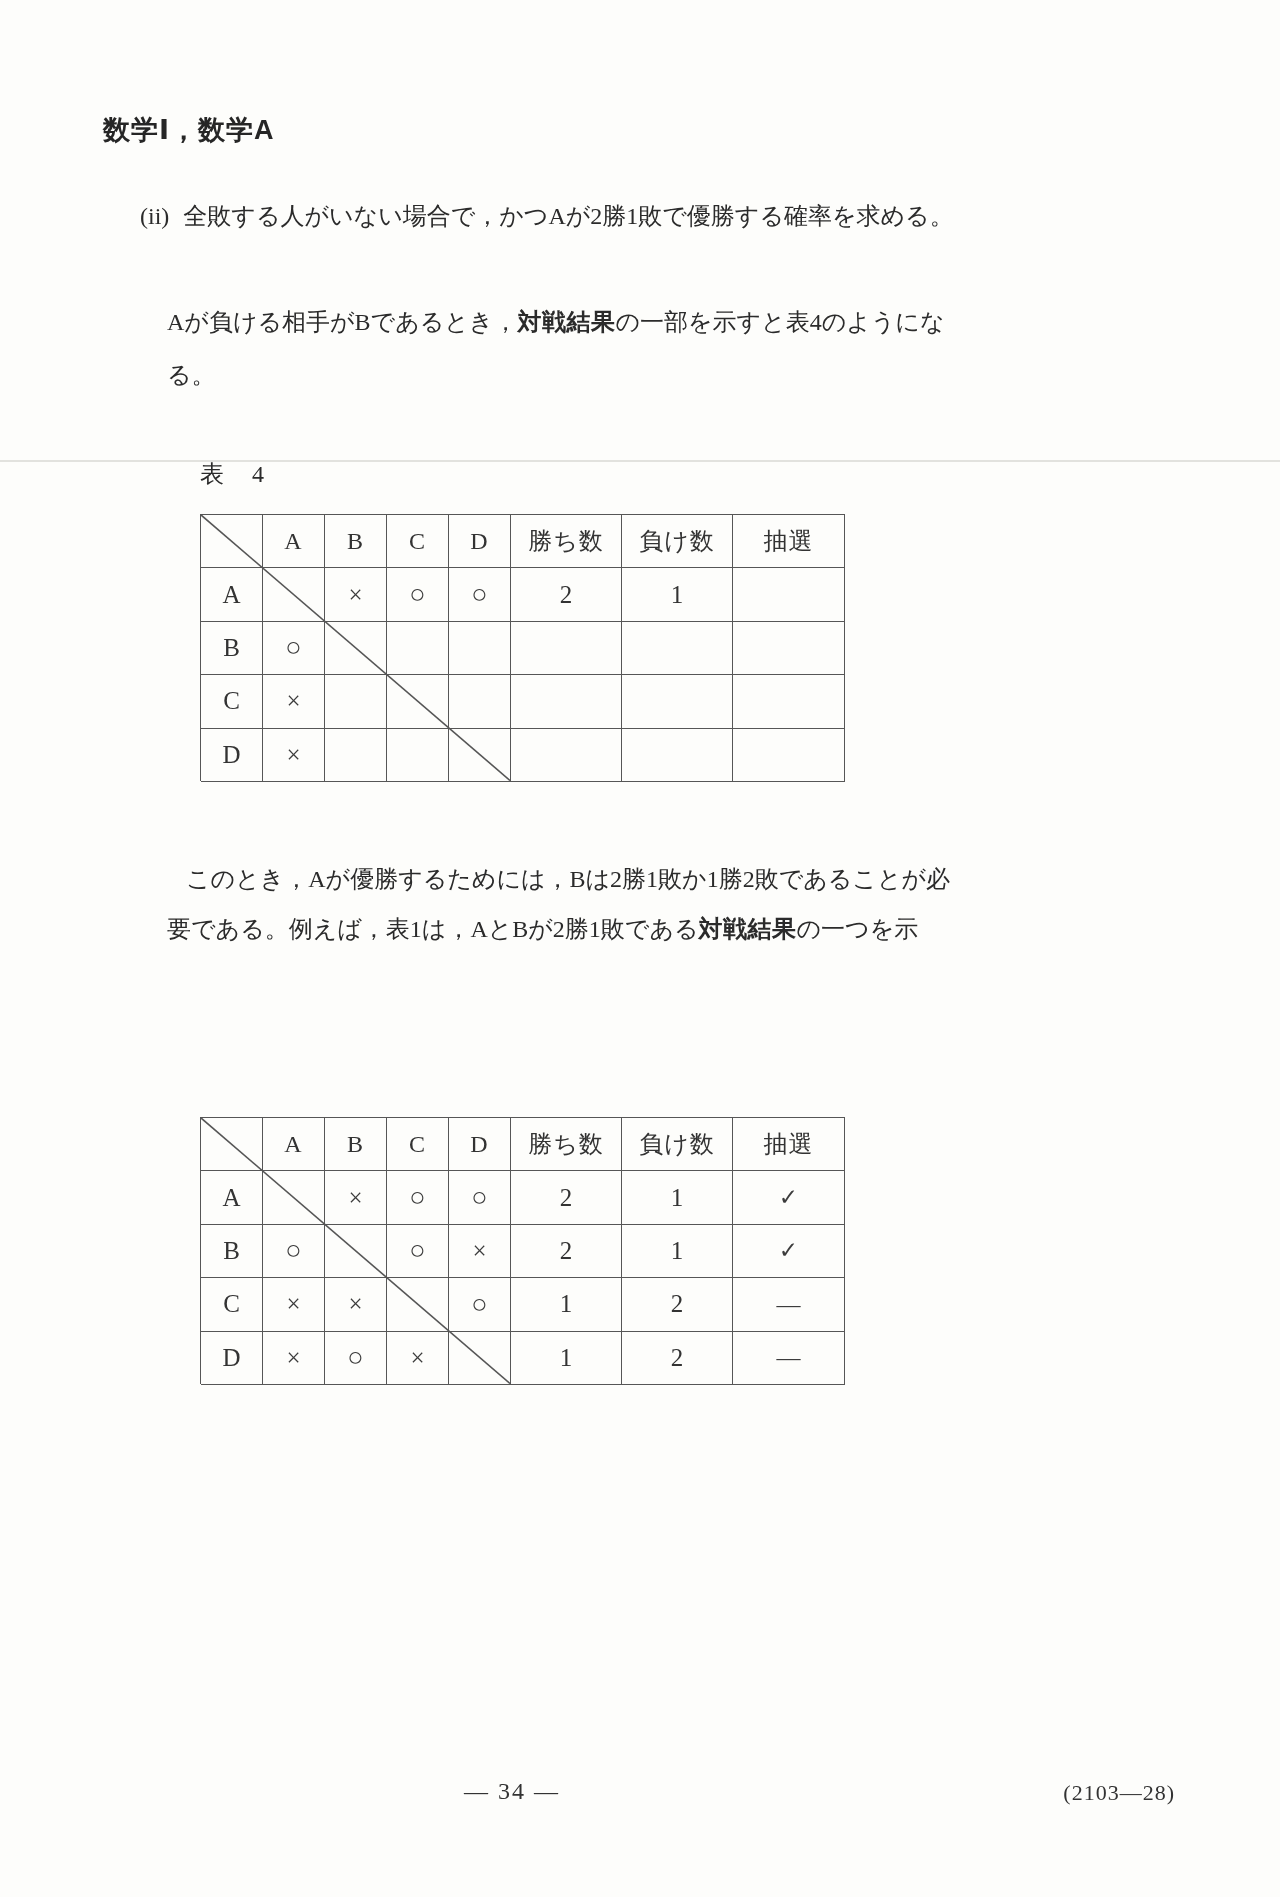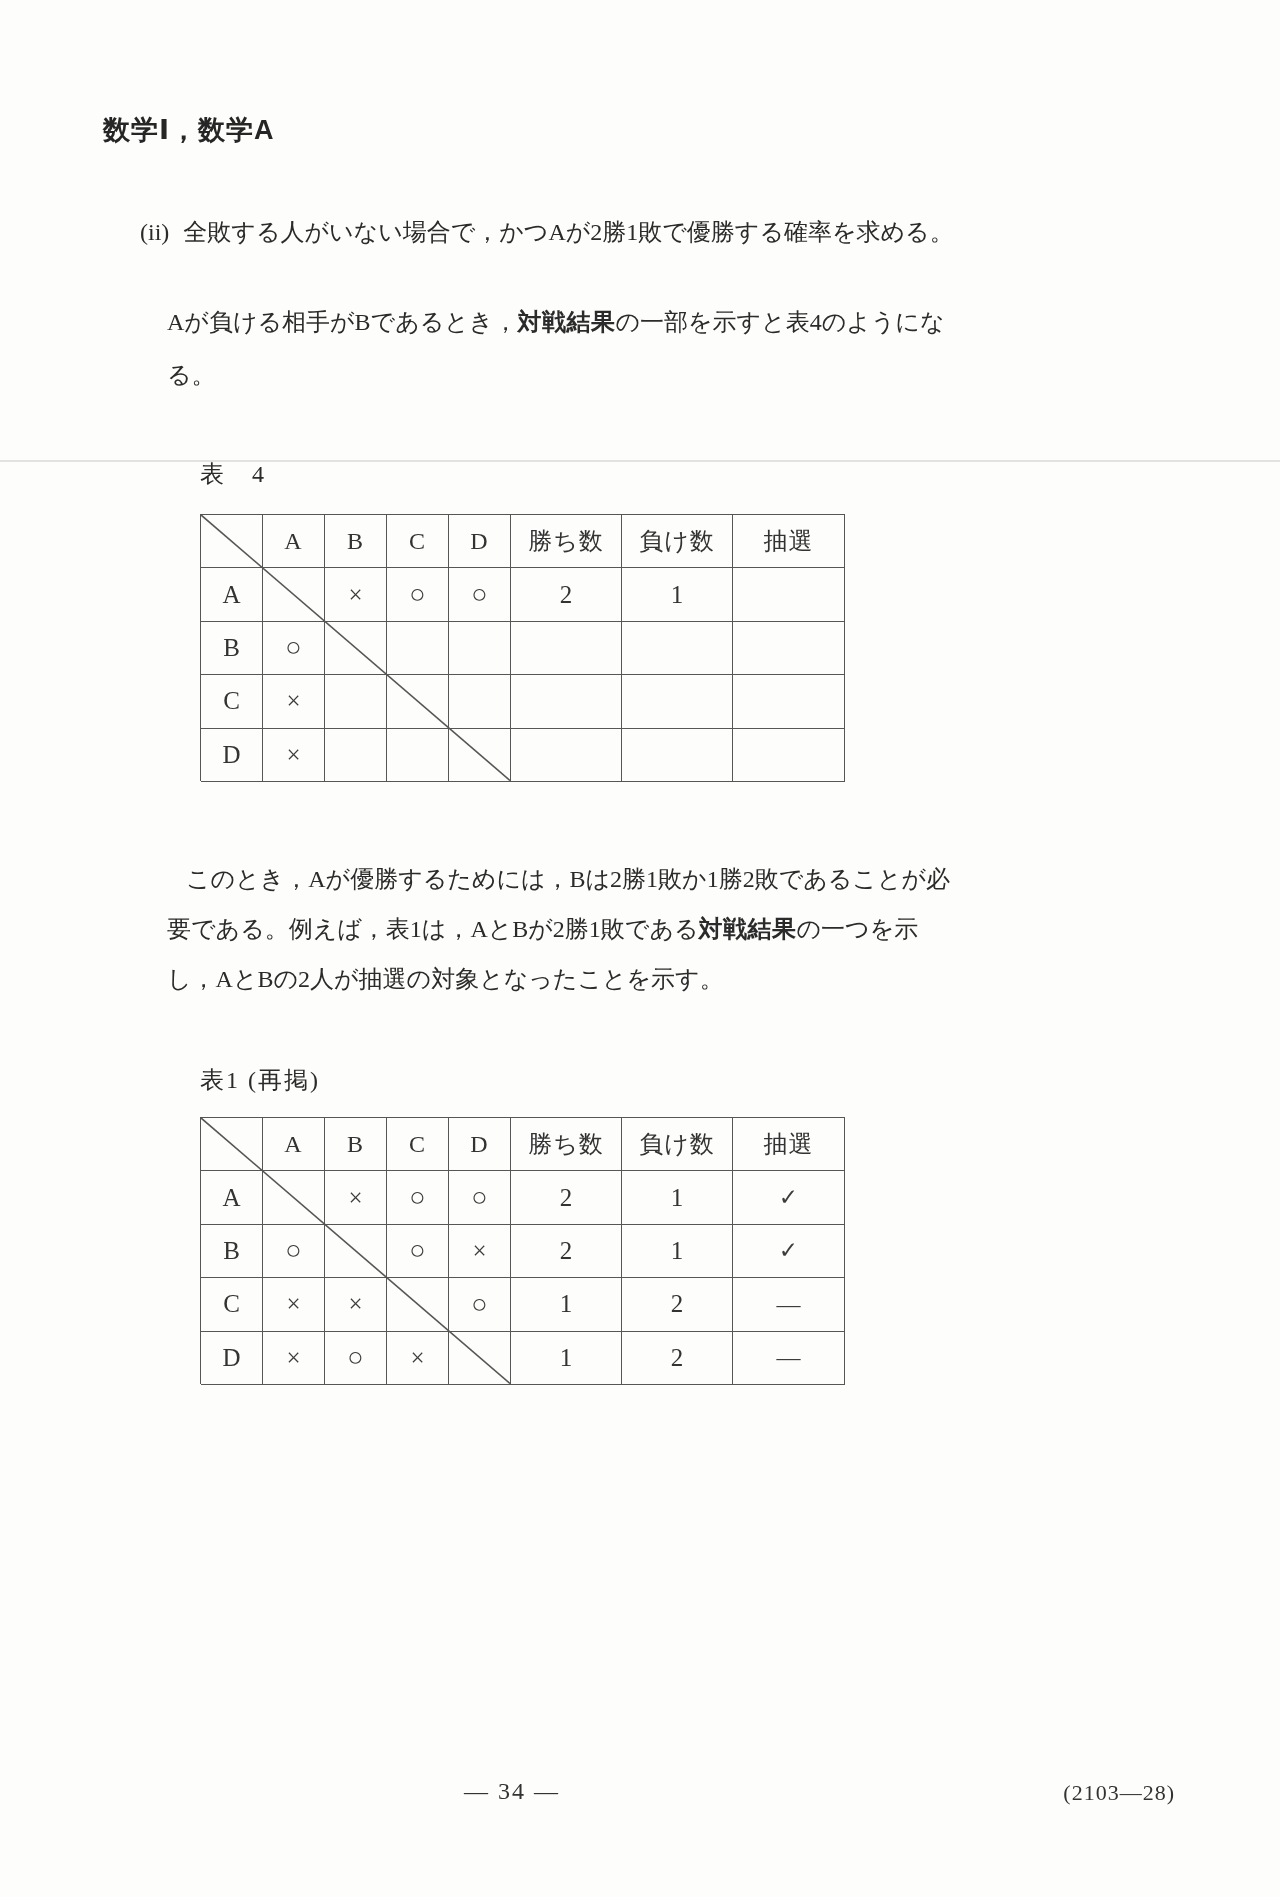--- a/index.html
+++ b/index.html
@@ -66,21 +66,21 @@
 </style>
 </head>
 <body>
 
 <div class="page">
 
   <div class="scanline"></div>
 
   <div class="hdr">数学Ⅰ，数学A</div>
 
-  <div class="tline" style="left:140px;top:216px">
+  <div class="tline" style="left:140px;top:200px">
     <span class="marker">(ii)</span><span>全敗する人がいない場合で，かつAが2勝1敗で優勝する確率を求める。</span>
   </div>
   <div class="tline" style="left:167px;top:306px">
     <span>Aが負ける相手がBであるとき，</span><span class="em">対戦結果</span><span>の一部を示すと表4のようにな</span>
   </div>
   <div class="tline" style="left:167px;top:359px">
     <span>る。</span>
   </div>
 
   <div class="tbl-title" style="top:458px">表　4</div>
@@ -131,25 +131,21 @@
       <line x1="0.5" y1="0.5" x2="310" y2="266.5" stroke="#565656" stroke-width="1.6"></line>
     </svg>
   </div>
 
   <div class="tline" style="left:186px;top:863px">
     <span>このとき，Aが優勝するためには，Bは2勝1敗か1勝2敗であることが必</span>
   </div>
   <div class="tline" style="left:167px;top:913px">
     <span>要である。例えば，表1は，AとBが2勝1敗である</span><span class="em">対戦結果</span><span>の一つを示</span>
   </div>
-  <div class="tline" style="left:167px;top:963px">
-    <span>し，AとBの2人が抽選の対象となったことを示す。</span>
-  </div>
 
-  <div class="tbl-title" style="top:1064px">表1 (再掲)</div>
   <div class="tblwrap" style="top:1117px">
     <div class="grid" id="table1-grid">
         <div class="cell head"></div>
         <div class="cell head">A</div>
         <div class="cell head">B</div>
         <div class="cell head">C</div>
         <div class="cell head">D</div>
         <div class="cell head">勝ち数</div>
         <div class="cell head">負け数</div>
         <div class="cell head">抽選</div>

